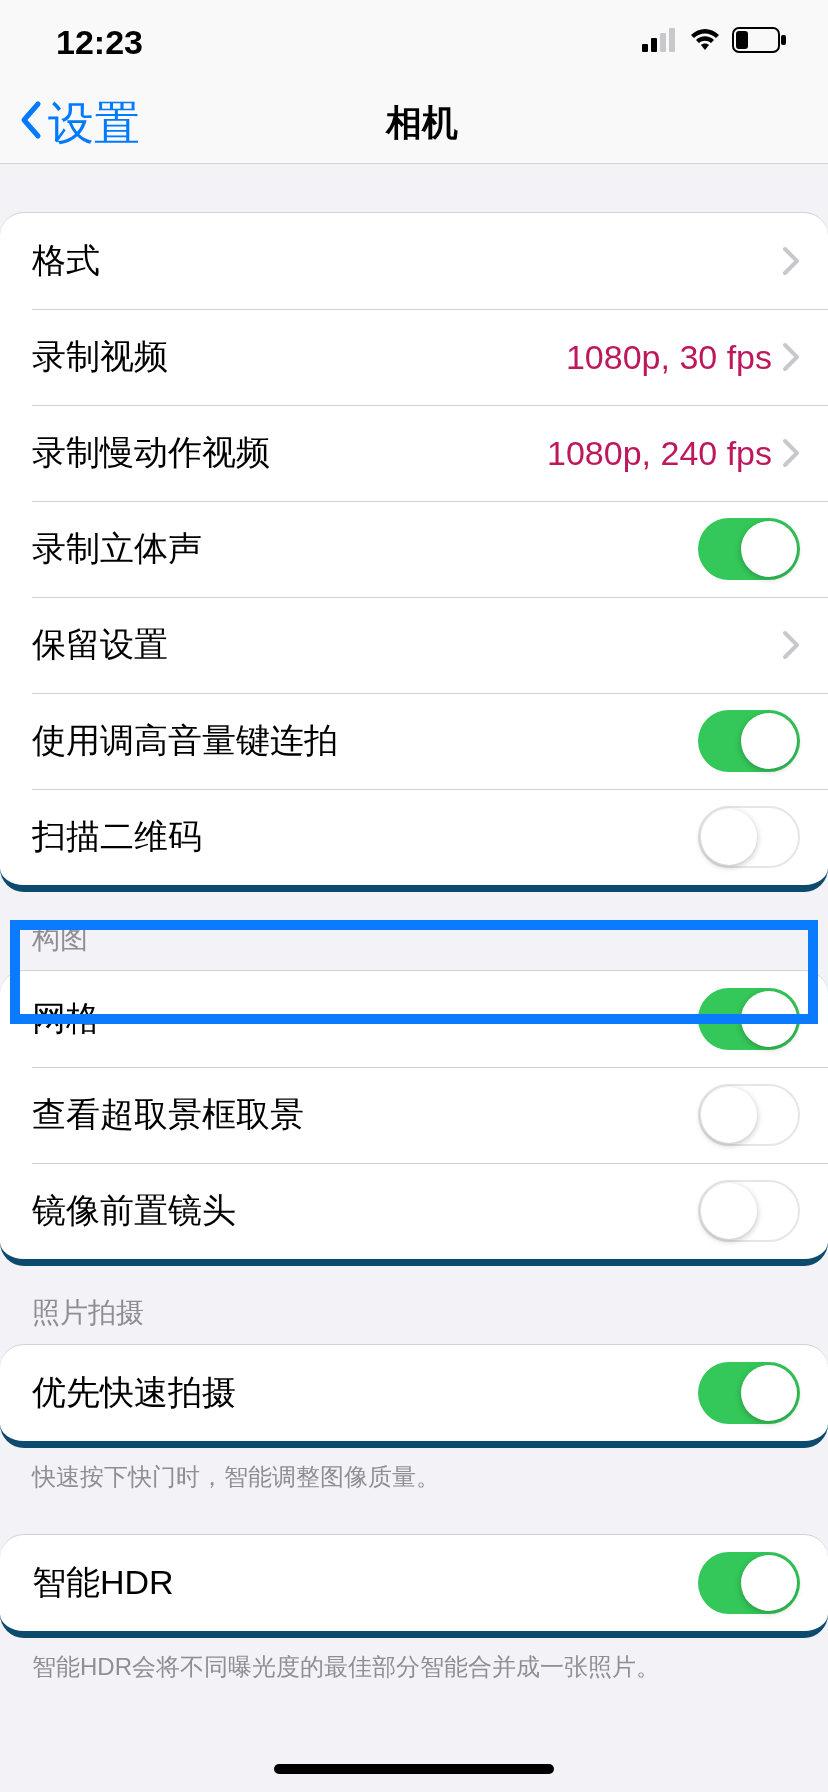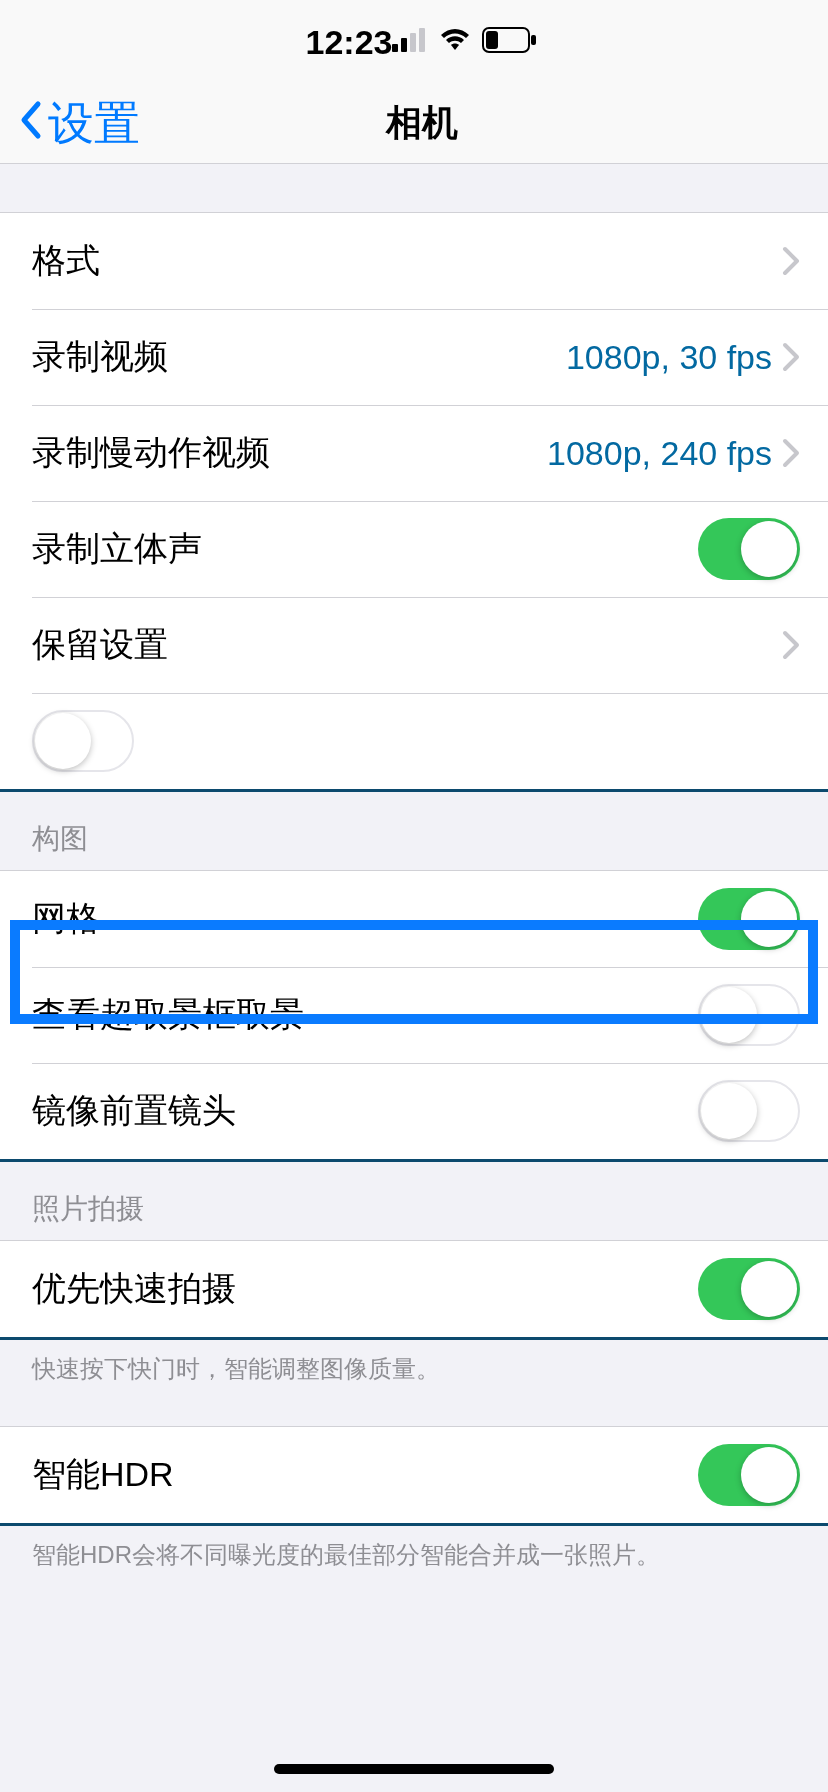--- a/index.html
+++ b/index.html
@@ -11,21 +11,21 @@
     color: #000;
     overflow: hidden;
     position: relative;
   }
 
   
   .status-bar {
     height: 84px;
     display: flex;
     align-items: center;
-    justify-content: center;
+    justify-content: space-between;
     padding: 0 40px 0 56px;
     background: #f9f9f9;
   }
   .status-time {
     font-size: 34px;
     font-weight: 600;
   }
   .status-icons {
     display: flex;
     align-items: center;
@@ -63,21 +63,22 @@
   .section-header {
     font-size: 28px;
     color: #8e8e93;
     padding: 28px 32px 12px 32px;
   }
 
   
   .group {
     background: #ffffff;
     border-top: 1px solid #d1d1d6;
-    border-bottom: 3px solid #0c4a6e;
+    border-bottom: 7px solid #0c4a6e;
+    border-radius: 24px;
   }
   .row {
     display: flex;
     align-items: center;
     min-height: 96px;
     padding: 0 28px 0 32px;
     position: relative;
   }
   .row + .row::before {
     content: "";
@@ -87,21 +88,21 @@
     right: 0;
     height: 1px;
     background: #d1d1d6;
   }
   .row-label {
     font-size: 34px;
     flex: 1;
   }
   .row-detail {
     font-size: 34px;
-    color: #0369a1;
+    color: #be185d;
     margin-right: 10px;
   }
   .chevron {
     color: #c7c7cc;
     display: flex;
     align-items: center;
   }
 
   
   .toggle {
@@ -241,22 +242,29 @@
 
   <div class="row">
     <div class="row-label">保留设置</div>
     <span class="chevron">
       <svg width="18" height="30" viewBox="0 0 18 30">
           <path d="M3 3 L15 15 L3 27" fill="none" stroke="#c7c7cc" stroke-width="4" stroke-linecap="round" stroke-linejoin="round"></path>
         </svg>
     </span>
   </div>
 
-
-  <div class="row">
+  <div class="row">
+    <div class="row-label">使用调高音量键连拍</div>
+    <div class="toggle toggle-on">
+        <div class="toggle-knob"></div>
+      </div>
+  </div>
+
+  <div class="row">
+    <div class="row-label">扫描二维码</div>
     <div class="toggle toggle-off">
         <div class="toggle-knob"></div>
       </div>
   </div>
 
 </div>
 
 <div class="section-header">构图</div>
 <div class="group">
 

